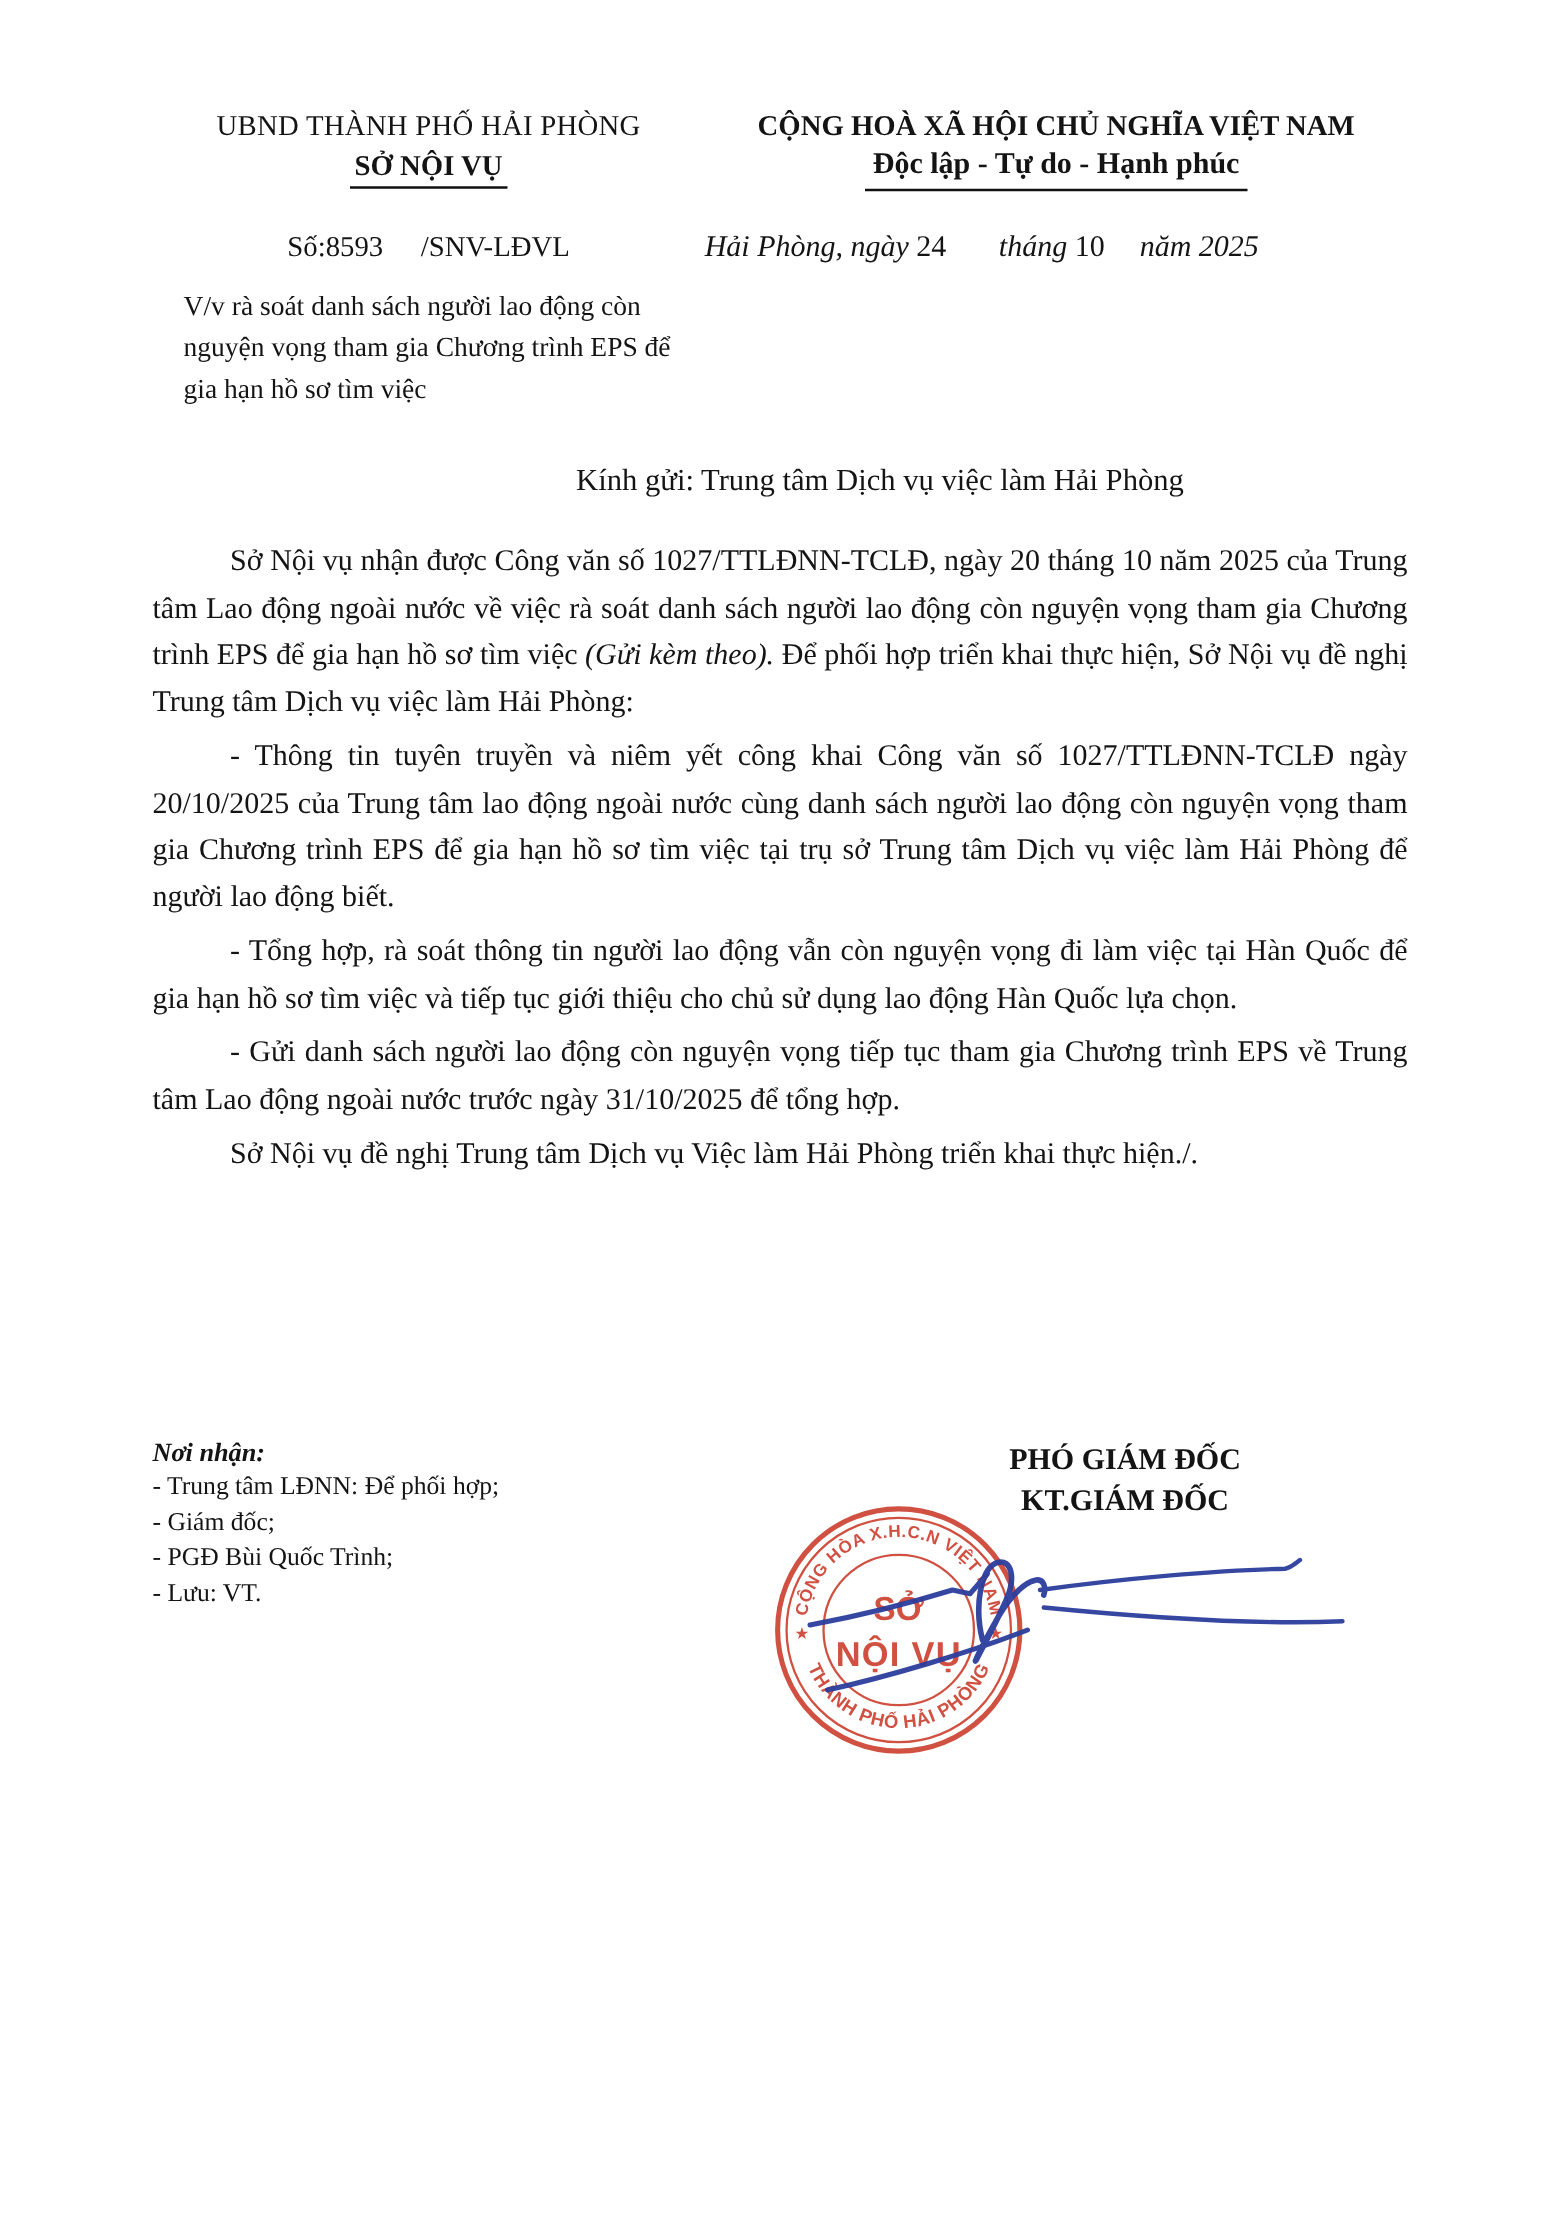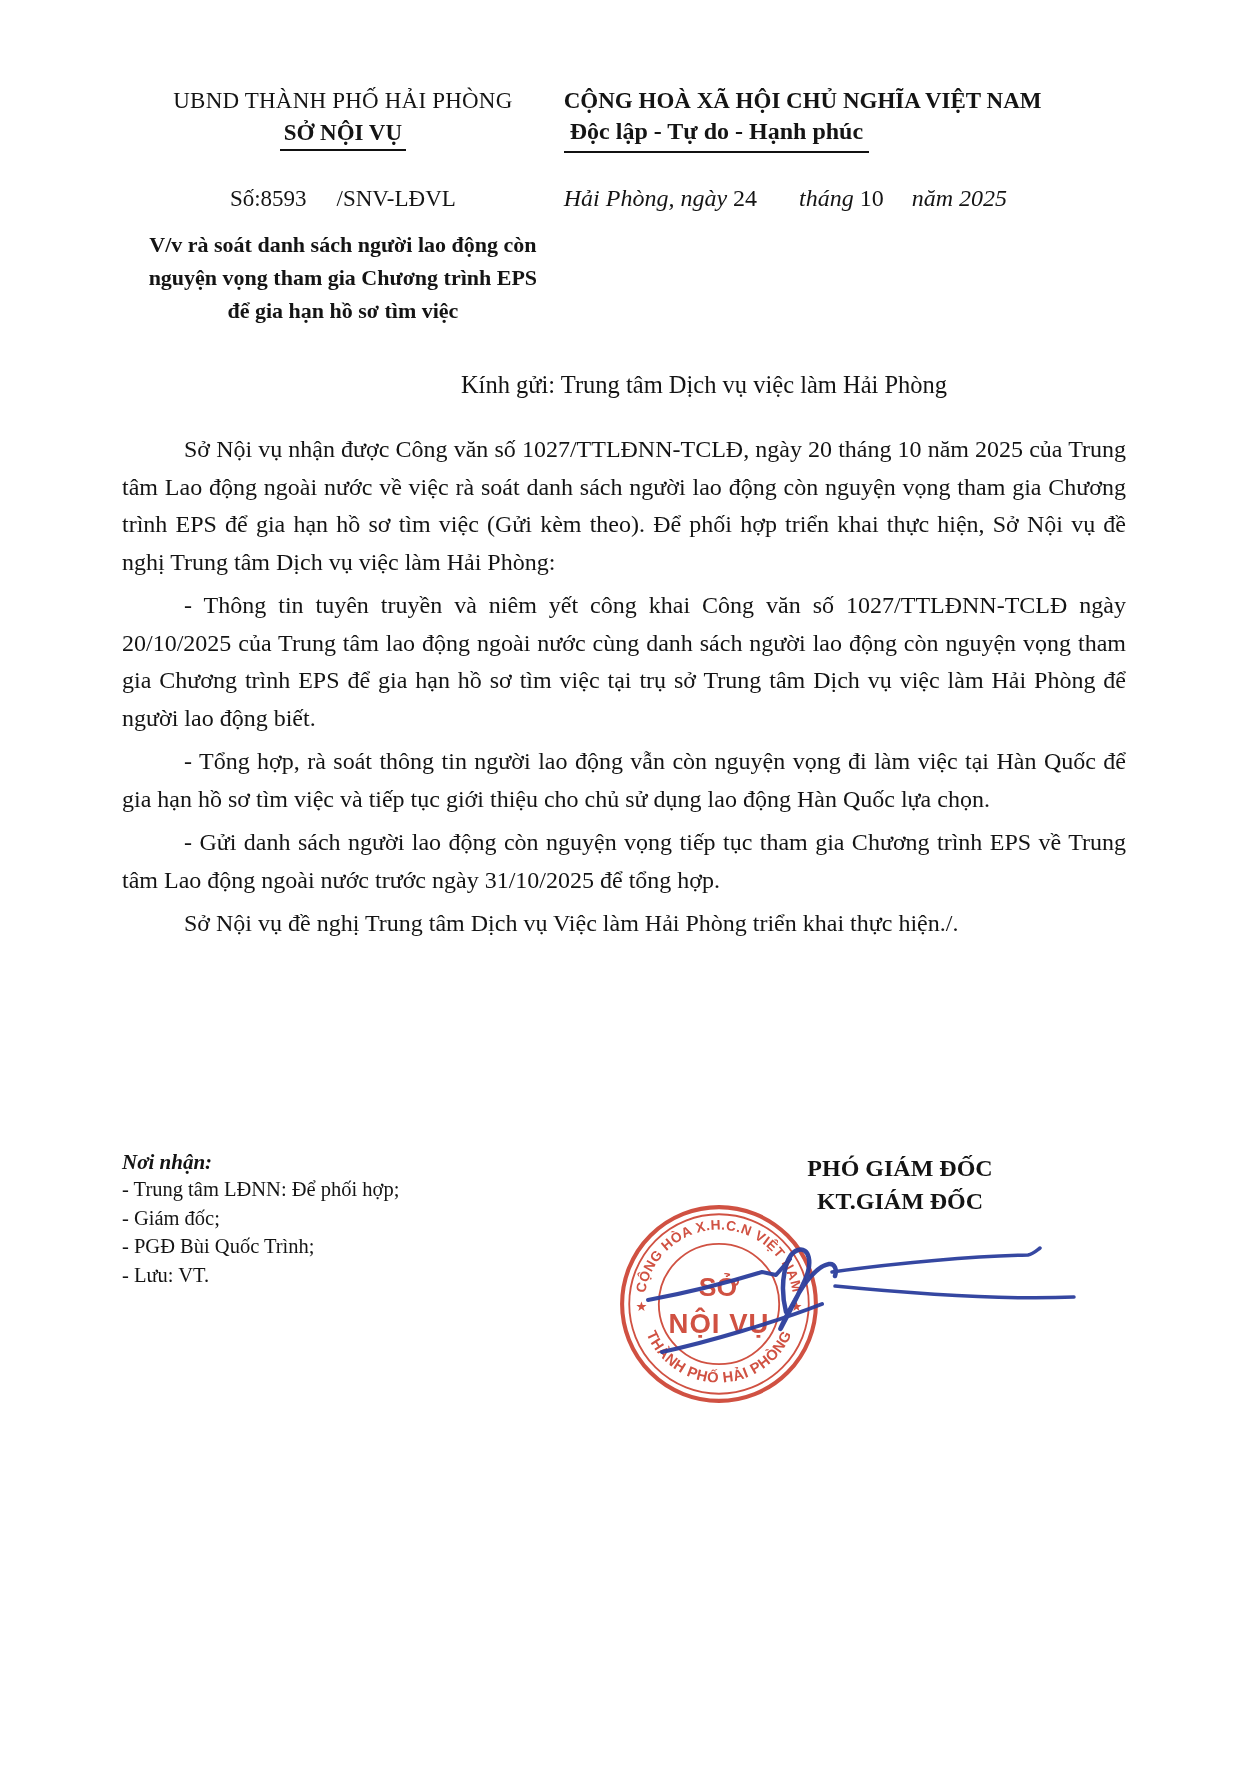--- a/index.html
+++ b/index.html
@@ -11,48 +11,48 @@
     background: #ffffff;
     font-family: "Liberation Serif", "DejaVu Serif", serif;
     color: #141414;
     overflow: hidden;
   }
   .content { padding: 88px 124px 0 122px; }
 
   
   .hdr { display:flex;font-family:Liberation Serif, serif; }
   .hdr-left  { width:44%; text-align:center; }
-  .hdr-right { width:56%; text-align:left; }
+  .hdr-right { width:56%; text-align:center; }
   .issuer-parent { font-size:23px; letter-spacing:.2px; }
   .issuer { font-size:23px; font-weight:bold; margin-top:6px; }
   .issuer .ul { display:inline-block; border-bottom:2.5px solid #111; padding:0 4px 3px 4px; }
   .motto1 { font-size:23px; font-weight:bold; }
   .motto2 { font-size:24px; font-weight:bold; margin-top:4px; }
   .motto2 .ul { display:inline-block; border-bottom:2.5px solid #111; padding:0 6px 6px 6px; }
 
   
   .meta-row { display:flex; margin-top:32px; align-items:baseline; }
   .meta-left  { width:44%; text-align:center; font-size:23px; }
   .meta-left .num-suffix { margin-left:30px; }
   .meta-right { width:56%; text-align:left; font-size:24px; }
   .meta-right .it { font-style:italic; }
   .meta-right .day { margin-right:36px; }
   .meta-right .mon { margin-right:22px; }
 
   
   .subject-wrap { width:44%; margin-top:16px; }
-  .subject { width:392px; margin:0 auto; text-align:center; font-size:22px; line-height:33px;font-weight:bold; }
+  .subject { width:392px; margin:0 auto; text-align:left; font-size:22px; line-height:33px; }
 
   
   .salutation { margin-top:44px; margin-left:160px; text-align:center; font-size:24.5px; }
 
   
   .body-text { margin-top:32px; font-size:24px; line-height:37.5px; text-align:justify; }
   .body-text p { margin:0 0 6px 0; text-indent:62px; }
-  .body-text .it { }
+  .body-text .it { font-style:italic; }
 
   
   .recipients { position:absolute; left:122px; top:1150px; }
   .recipients-title { font-size:21px; font-weight:bold; font-style:italic; }
   .recipients-item { font-size:20.5px; line-height:28.5px; }
 
   .sign-titles { position:absolute; left:690px; top:1152px; width:420px;
                  text-align:center; font-weight:bold; font-size:24px; line-height:33px; }
   .signer-name { position:absolute; left:700px; top:1366px; width:400px;
                  text-align:center; font-weight:bold; font-size:26.5px; }

